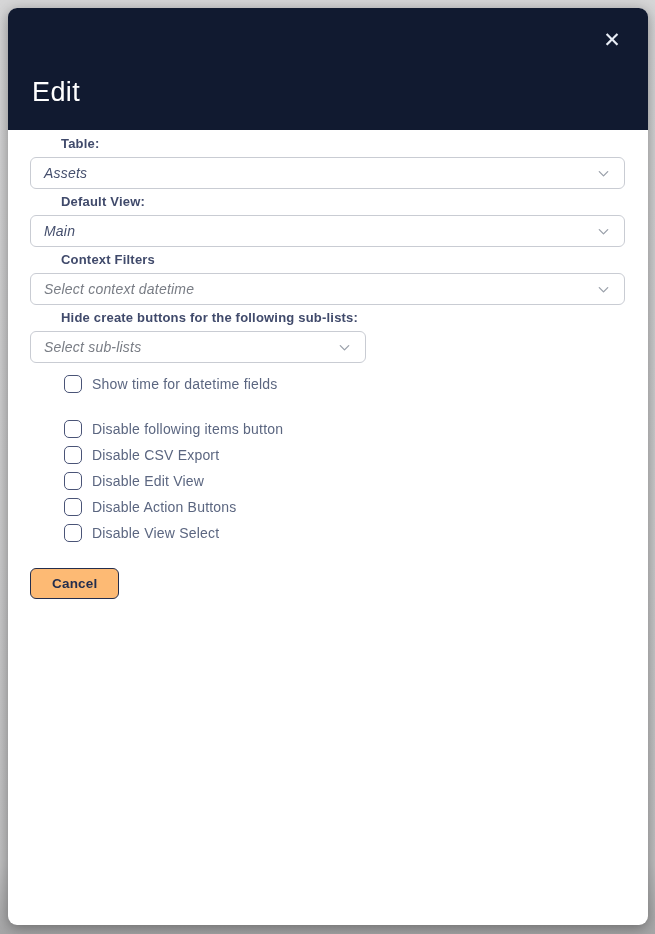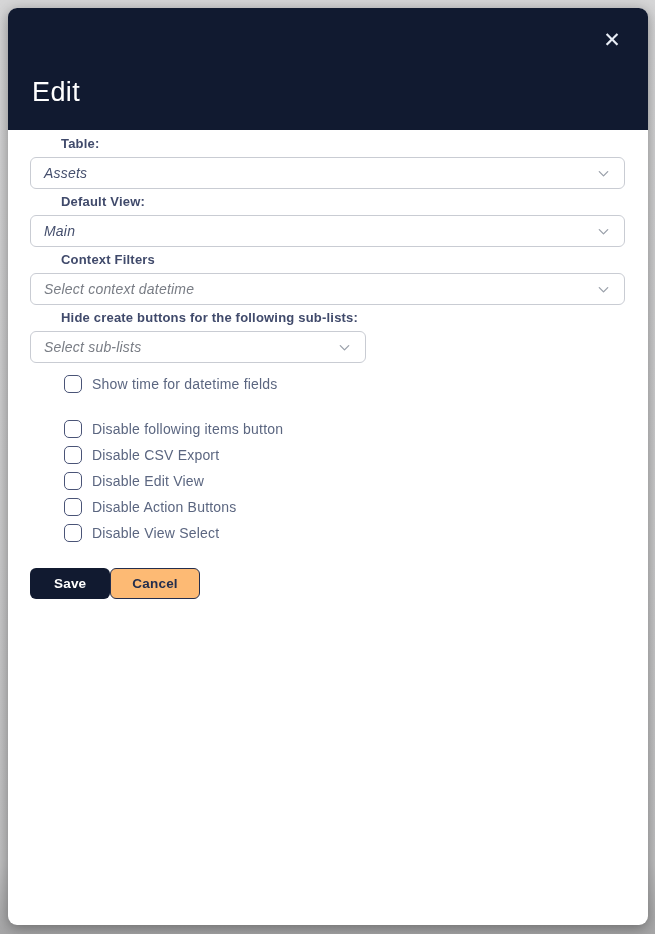--- a/index.html
+++ b/index.html
@@ -199,18 +199,17 @@
         <div class="checkbox"></div>
         <span class="checkbox-label">Disable Action Buttons</span>
       </div>
       <div class="checkbox-row">
         <div class="checkbox"></div>
         <span class="checkbox-label">Disable View Select</span>
       </div>
     </div>
 
     <div class="actions">
-      <button class="btn btn-save">Save</button>
       <button class="btn btn-cancel">Cancel</button>
     </div>
 
   </div>
 </div>
 
 </body></html>

